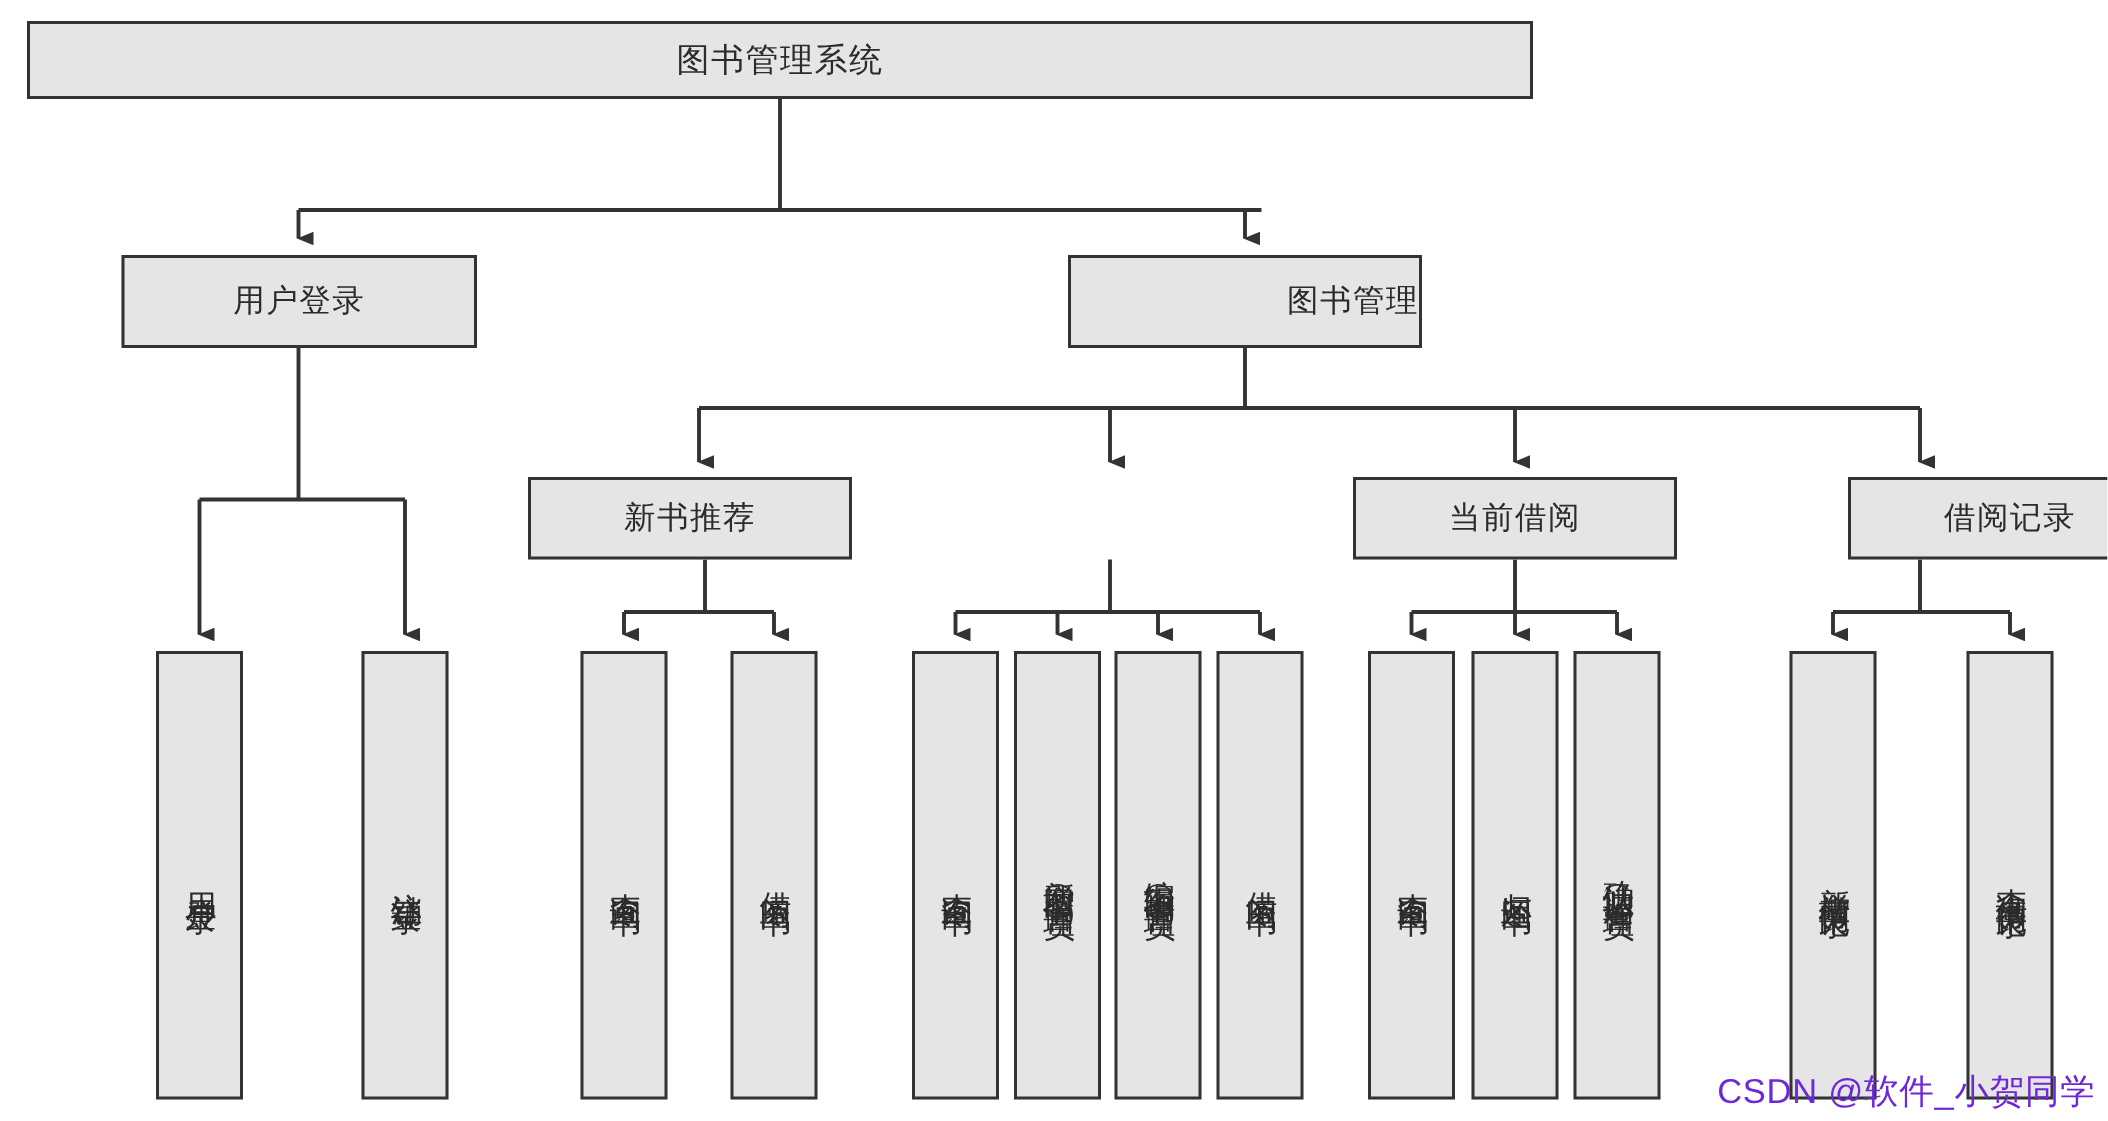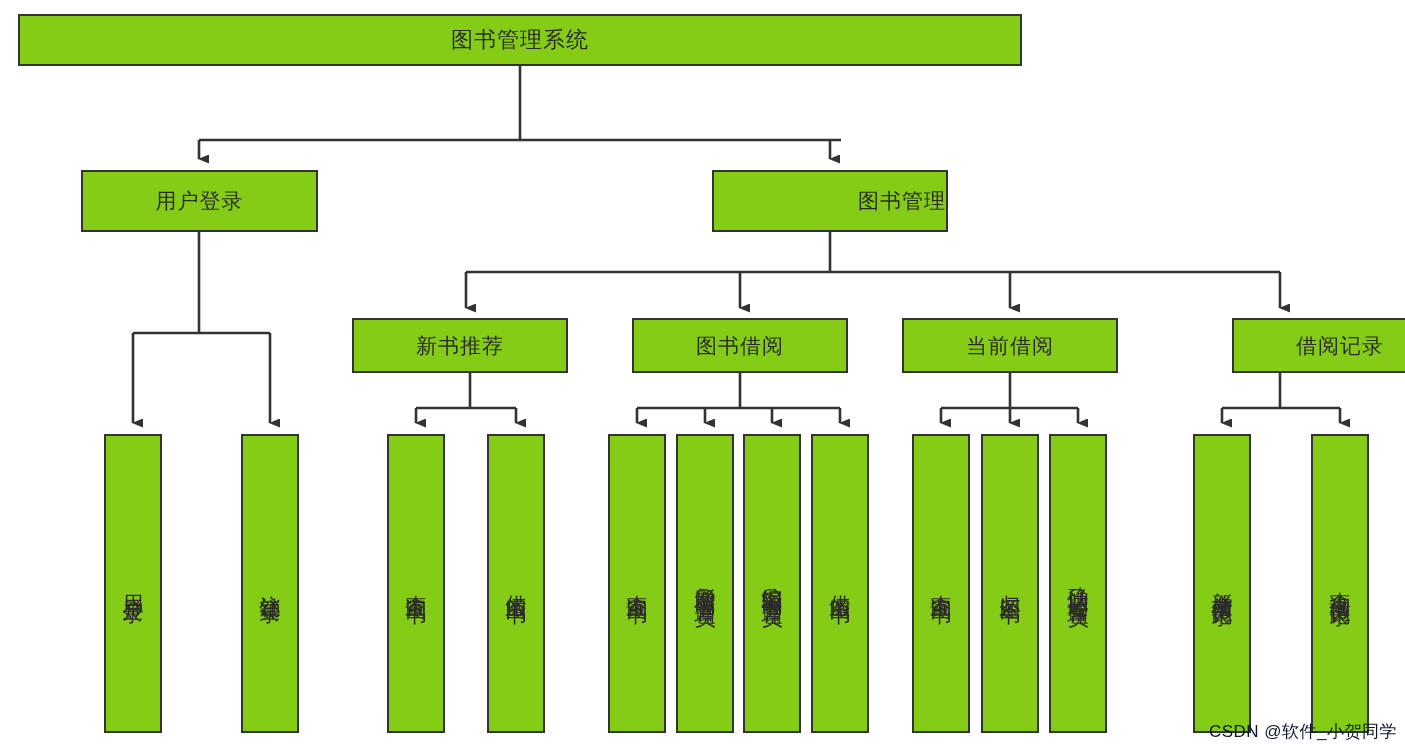--- a/index.html
+++ b/index.html
@@ -14,21 +14,21 @@
     position: relative;
     width: 1405px;
     height: 747px;
     background: #ffffff;
     overflow: hidden;
   }
   .node {
     position: absolute;
     box-sizing: border-box;
     border: 2px solid #333333;
-    background: #84cc16;
+    background: #e5e5e5;
     display: flex;
     align-items: center;
     justify-content: center;
     color: #2b2b2b;
   }
   .node.horiz {
     font-size: 21px;
     letter-spacing: 1px;
     line-height: 1.2;
   }
@@ -55,22 +55,22 @@
     left: 0;
     top: 0;
     width: 1405px;
     height: 747px;
     pointer-events: none;
   }
   .wm {
     position: absolute;
     right: 8px;
     bottom: 4px;
-    font-size: 17px;
-    color: #0f172a;
+    font-size: 23px;
+    color: #6d28d9;
     letter-spacing: 0.5px;
     white-space: nowrap;
   }
 </style>
 </head>
 <body>
 
 <div id="canvas">
 
   <svg class="links" viewBox="0 0 1405 747">
@@ -130,23 +130,20 @@
   <div class="node horiz" style="left:81px; top:170px; width:237px; height:62px;">
     <span>用户登录</span>
   </div>
   <div class="node horiz" style="left:712px; top:170px; width:236px; height:62px;justify-content:flex-end;">
     <span>图书管理</span>
   </div>
 
   <div class="node horiz" style="left:352px; top:318px; width:216px; height:55px;">
     <span>新书推荐</span>
   </div>
-  <div class="node horiz" style="left:632px; top:318px; width:216px; height:55px;">
-    <span>图书借阅</span>
-  </div>
   <div class="node horiz" style="left:902px; top:318px; width:216px; height:55px;">
     <span>当前借阅</span>
   </div>
   <div class="node horiz" style="left:1232px; top:318px; width:216px; height:55px;">
     <span>借阅记录</span>
   </div>
 
   <div class="node vert" style="left:104px; top:434px; width:58px; height:299px;">
     <span class="vtext">用户登录</span>
   </div>

